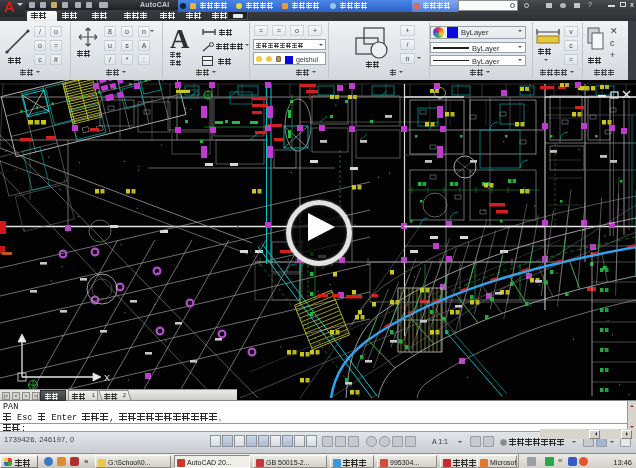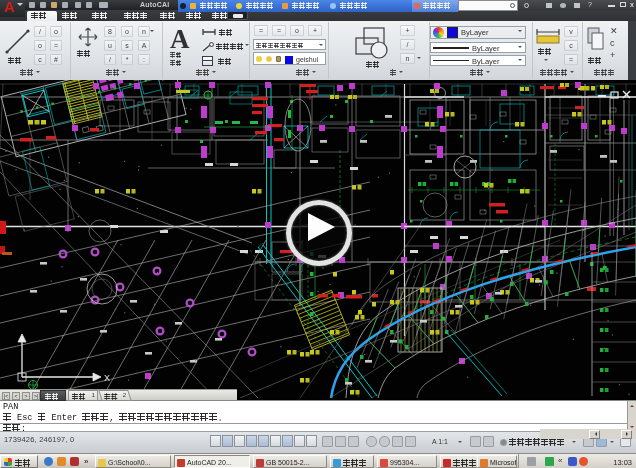--- a/index.html
+++ b/index.html
@@ -1116,15 +1116,15 @@
  <div class="tbtn" style="left:477px;width:40px;">
         <span class="fic" style="background:#e07a2a;"></span>
         <span class="tx">Microsoft...</span>
       </div>
  <div id="tray">
   <span class="abs" style="left:8px;top:3px;width:9px;height:9px;background:#9aa0a6;border-radius:1px;"></span>
   <span class="abs" style="left:26px;top:3px;width:9px;height:9px;background:#2aa84a;border-radius:1px;"></span>
   <span class="abs" style="left:39px;top:2px;font-size:8px;color:#333;">«</span>
   <span class="abs" style="left:49px;top:3px;width:9px;height:9px;background:#3a5ac8;border-radius:2px;"></span>
   <span class="abs" style="left:60px;top:3px;width:9px;height:9px;background:#e8542a;border-radius:50%;"></span>
-  <span id="clock">13:03</span>
+  <span id="clock">13:46</span>
  </div>
 </div>
 </div>
 </body></html>

